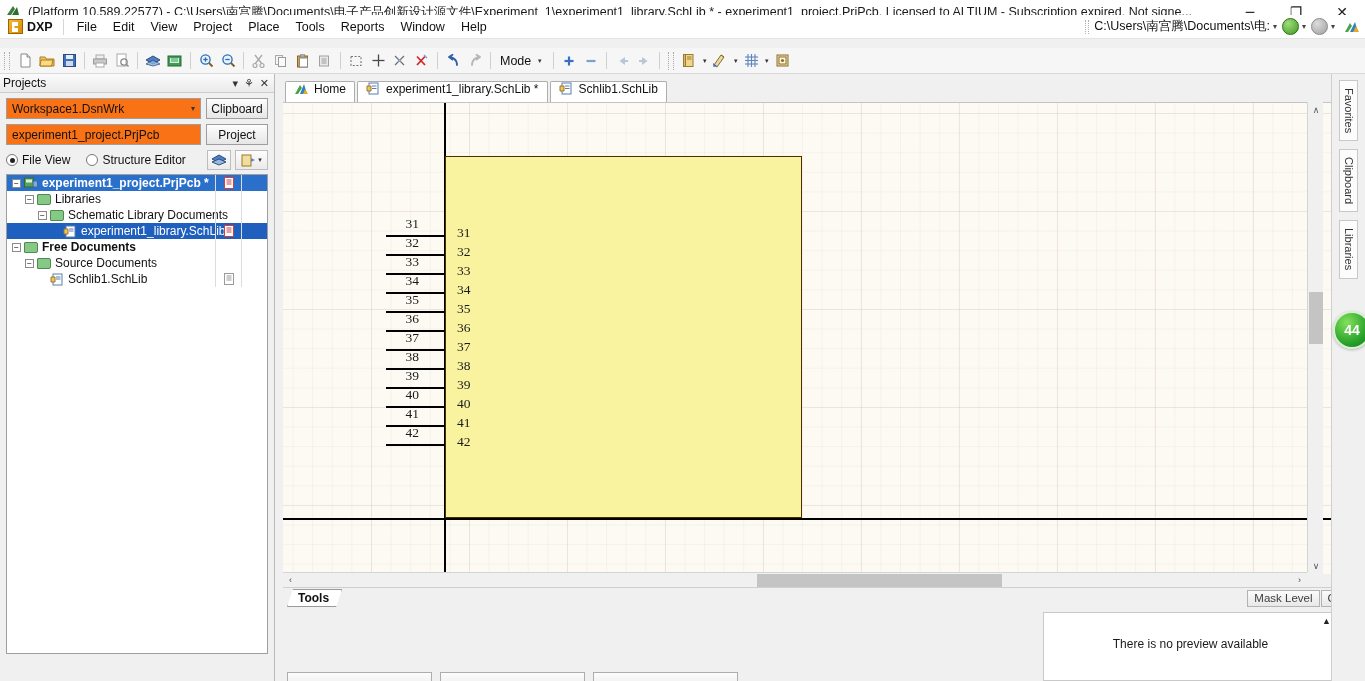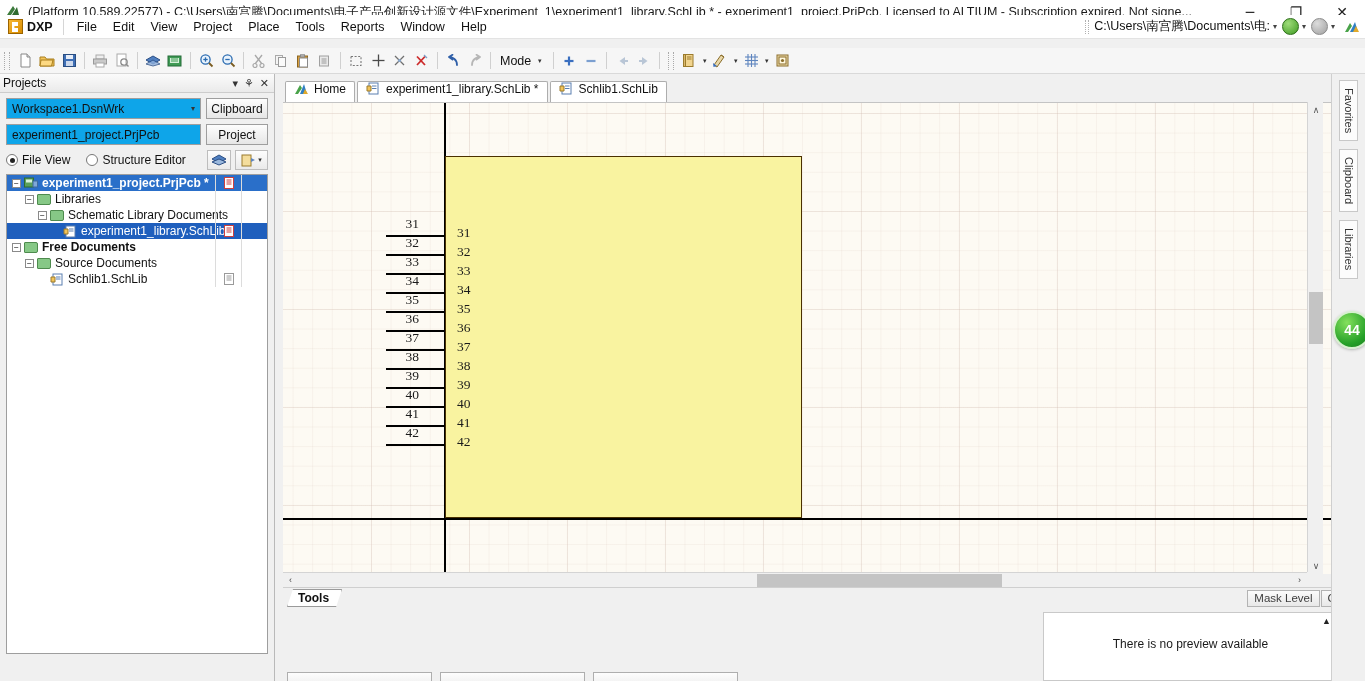--- a/index.html
+++ b/index.html
@@ -92,21 +92,21 @@
     height:19px; display:flex; align-items:center; padding:0 3px;
     background: linear-gradient(#fbfbfb,#eaeaea);
     border-bottom:1px solid #ccc;
   }
   .panel-title { font-weight:normal; font-size:12px; color:#111; }
   .panel-hdr-icons { margin-left:auto; display:flex; align-items:center; gap:6px; padding-right:2px;}
   .panel-hdr-icons span { font-size:11px; color:#333; }
   .panel-body { padding:5px 6px 0 6px; }
   .row { display:flex; align-items:center; gap:5px; margin-bottom:5px; }
   .combo {
-    flex:1; height:21px; background:#0ea5e9; border:1px solid #9e9e9e;
+    flex:1; height:21px; background:#f97316; border:1px solid #9e9e9e;
     display:flex; align-items:center; padding:0 2px 0 5px; font-size:12px; color:#111;
   }
   .combo .carrow { margin-left:auto; font-size:8px; color:#333; padding-right:3px;}
   .sidebtn {
     width:62px; height:21px; background: linear-gradient(#fdfdfd,#e6e6e6);
     border:1px solid #9e9e9e; font-size:12px; color:#111;
     display:flex; align-items:center; justify-content:center;
   }
   .radiorow { display:flex; align-items:center; gap:4px; margin-bottom:4px; }
   .radio { width:12px; height:12px; border-radius:50%; border:1px solid #777; background:#fff; position:relative;}

